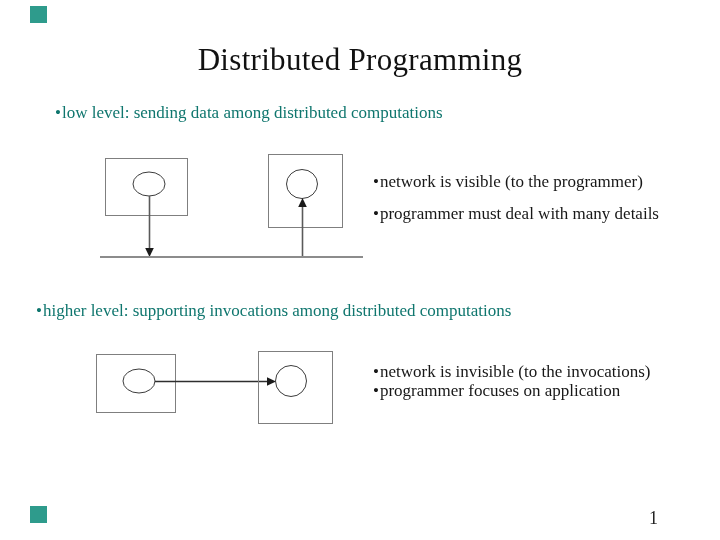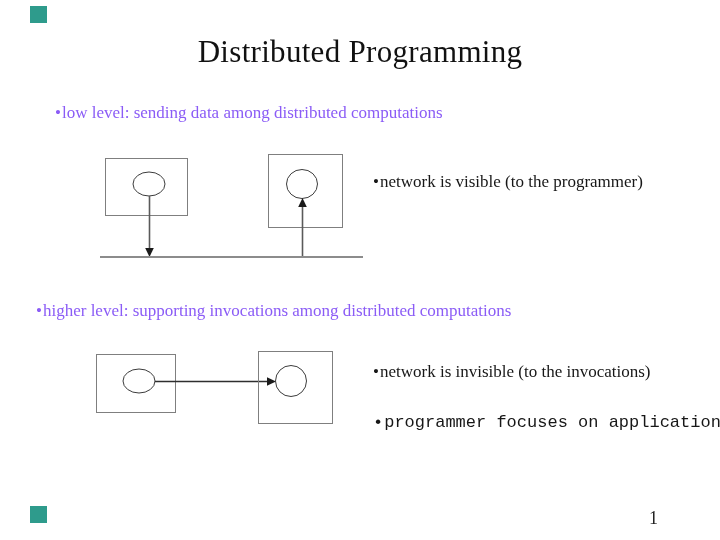--- a/index.html
+++ b/index.html
@@ -19,47 +19,47 @@
     height: 17px;
     background: #2E9B8C;
   }
   .accent-top { top: 6px; }
   .accent-bottom { top: 506px; }
   .title {
     position: absolute;
     top: 30px;
     left: 0;
     right: 0;
-    margin: 4px;
+    margin: 12px;
     text-align: center;
     font-size: 31px;
     font-weight: 400;
     color: #111111;
     letter-spacing: 0.3px;
   }
   .bullet {
     position: absolute;
     font-size: 17px;
     line-height: 19px;
     white-space: nowrap;
-    color: #8b5cf6;
+    color: #0f766e;
   }
   .heading1 { left: 55px; top: 103px; }
   .heading2 { left: 36px; top: 301px; }
   .side-points { position: absolute; left: 373px; }
   .side1 { top: 172px; }
   .side2 { top: 362px; }
   .side-points .bullet-line {
     font-size: 17px;
     line-height: 19px;
     white-space: nowrap;
     color: #171717;
   }
   .side1 .bullet-line + .bullet-line { margin-top: 13px; }
-  .side2 .bullet-line + .bullet-line { margin-top: 32px; font-family: Liberation Mono, monospace; }
+  .side2 .bullet-line + .bullet-line { margin-top: 0; }
   .marker { padding-right: 1px; }
   .diagram { position: absolute; }
   .diagram1 { left: 95px; top: 148px; }
   .diagram2 { left: 90px; top: 345px; }
   .page-number {
     position: absolute;
     left: 649px;
     top: 508px;
     font-size: 18px;
     color: #222222;
@@ -84,20 +84,21 @@
     <polygon points="54.5,109 50.2,100 58.8,100" fill="#1a1a1a"></polygon>
     <rect x="173.5" y="6.5" width="74" height="73" fill="none" stroke="#7f7f7f" stroke-width="1"></rect>
     <ellipse cx="207" cy="36" rx="15.5" ry="14.5" fill="none" stroke="#3c3c3c" stroke-width="1"></ellipse>
     <line x1="207.5" y1="108" x2="207.5" y2="58" stroke="#5a5a5a" stroke-width="1.6"></line>
     <polygon points="207.5,50 203.2,59 211.8,59" fill="#1a1a1a"></polygon>
     <line x1="5" y1="109" x2="268" y2="109" stroke="#8c8c8c" stroke-width="1.8"></line>
   </svg>
 
   <div class="side-points side1">
     <div class="bullet-line"><span class="marker">•</span><span>network is visible (to the programmer)</span></div>
+    <div class="bullet-line"><span class="marker">•</span><span>programmer must deal with many details</span></div>
   </div>
 
   <div class="bullet heading2"><span class="marker">•</span><span>higher level: supporting invocations among distributed computations</span></div>
 
   <svg class="diagram diagram2" width="250" height="85" viewBox="0 0 250 85">
     <rect x="6.5" y="9.5" width="79" height="58" fill="none" stroke="#7f7f7f" stroke-width="1"></rect>
     <ellipse cx="49" cy="36" rx="16" ry="12" fill="none" stroke="#3c3c3c" stroke-width="1"></ellipse>
     <line x1="65" y1="36.5" x2="178" y2="36.5" stroke="#2e2e2e" stroke-width="1.5"></line>
     <polygon points="186,36.5 177,32.2 177,40.8" fill="#1a1a1a"></polygon>
     <rect x="168.5" y="6.5" width="74" height="72" fill="none" stroke="#7f7f7f" stroke-width="1"></rect>

